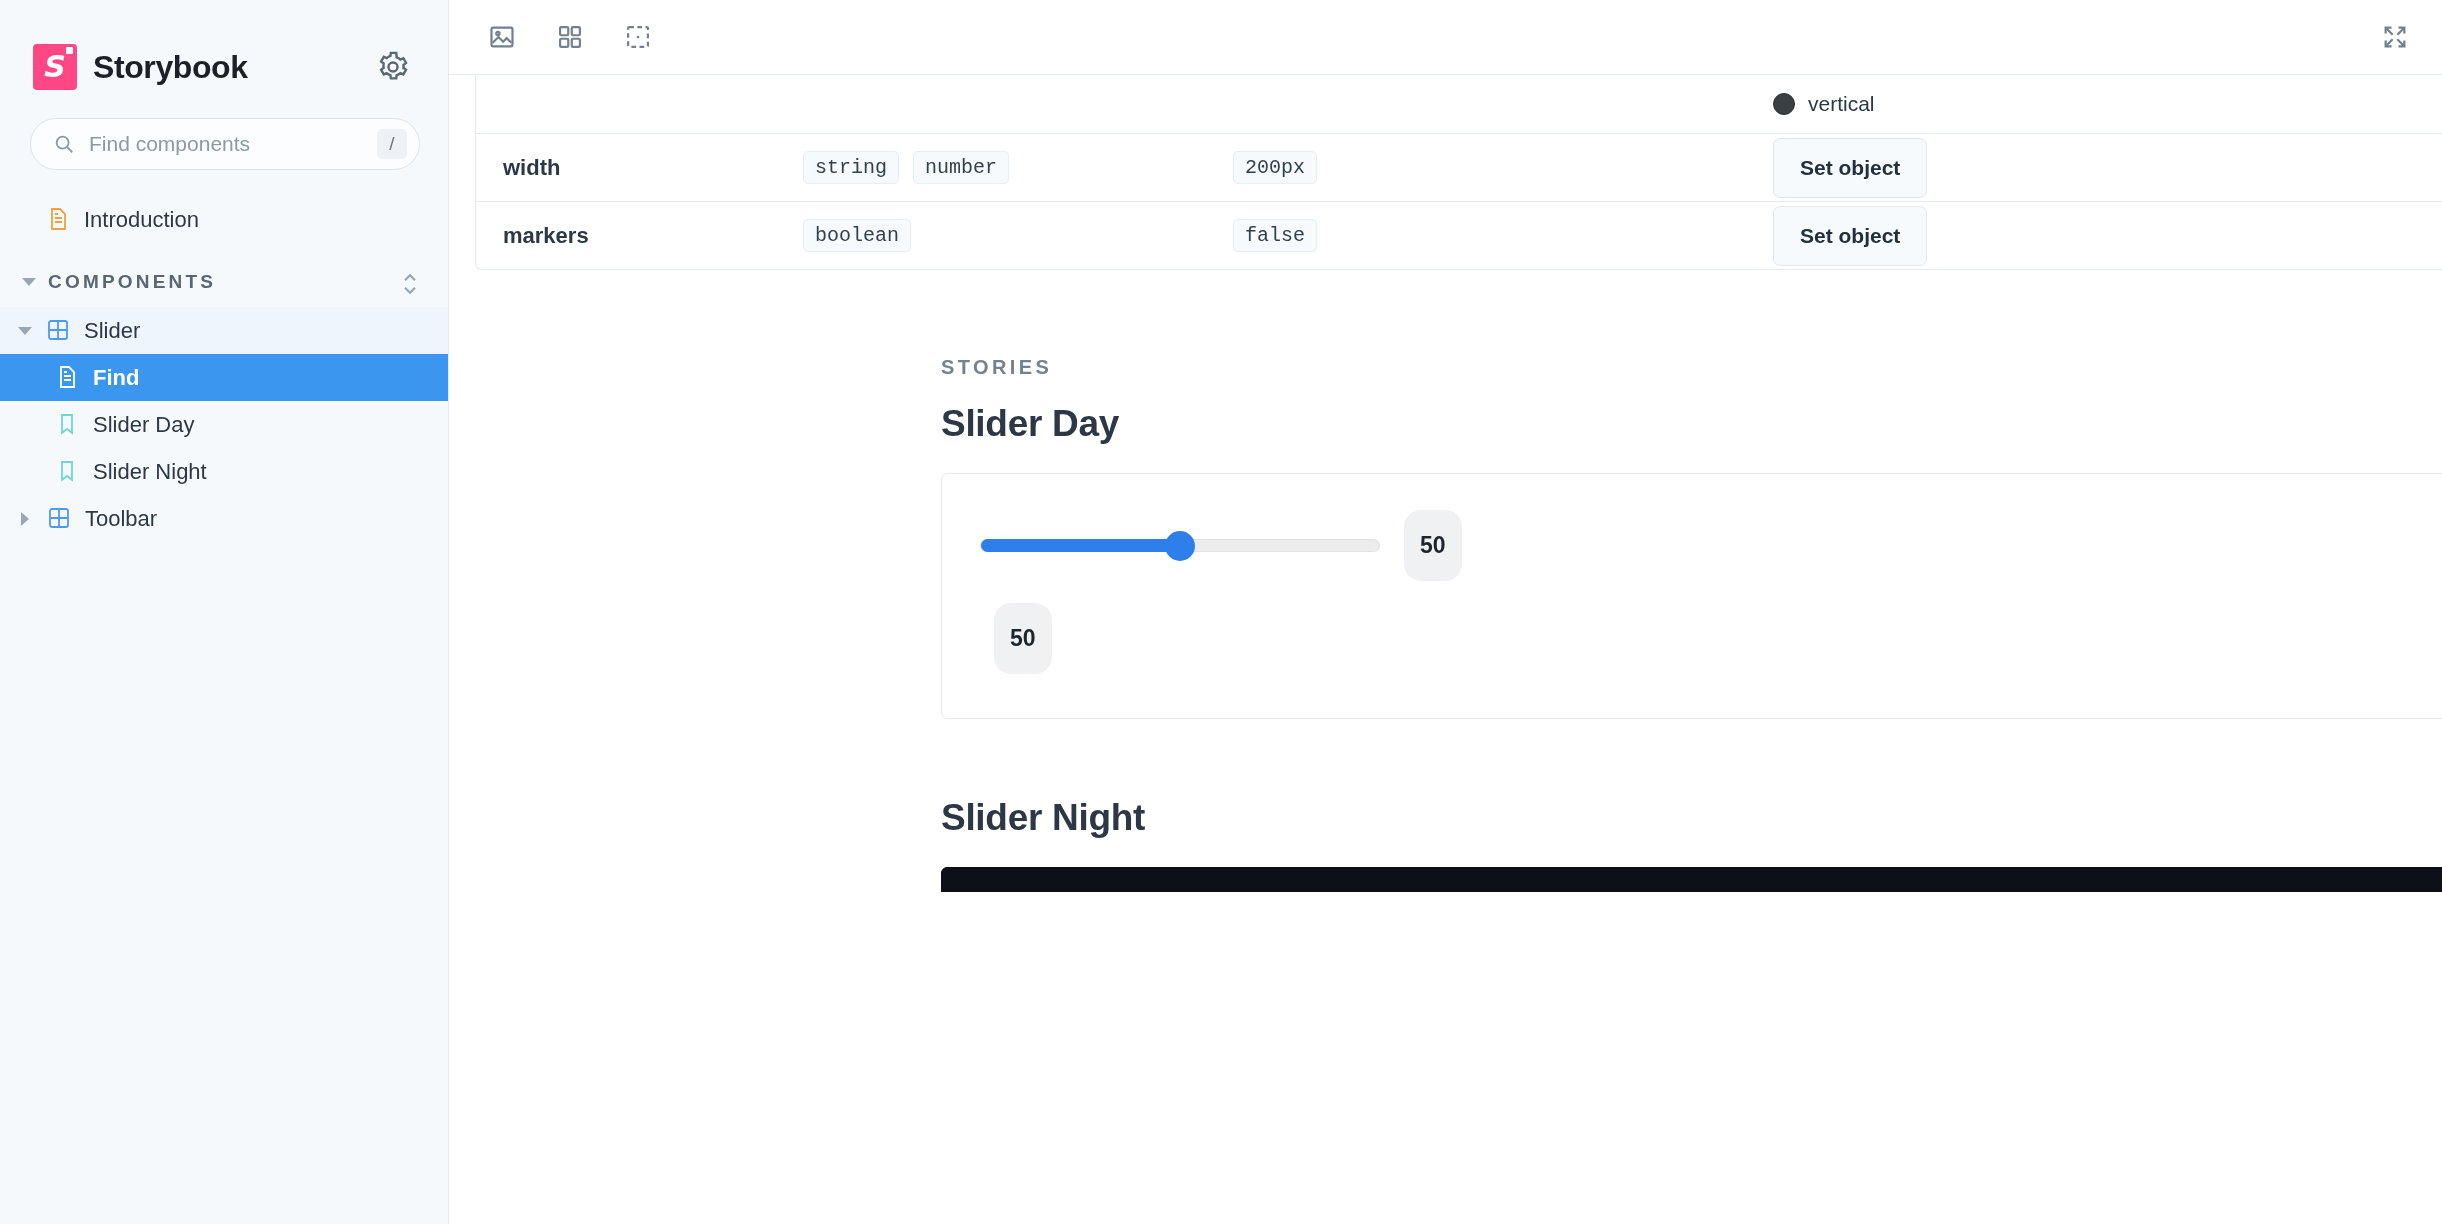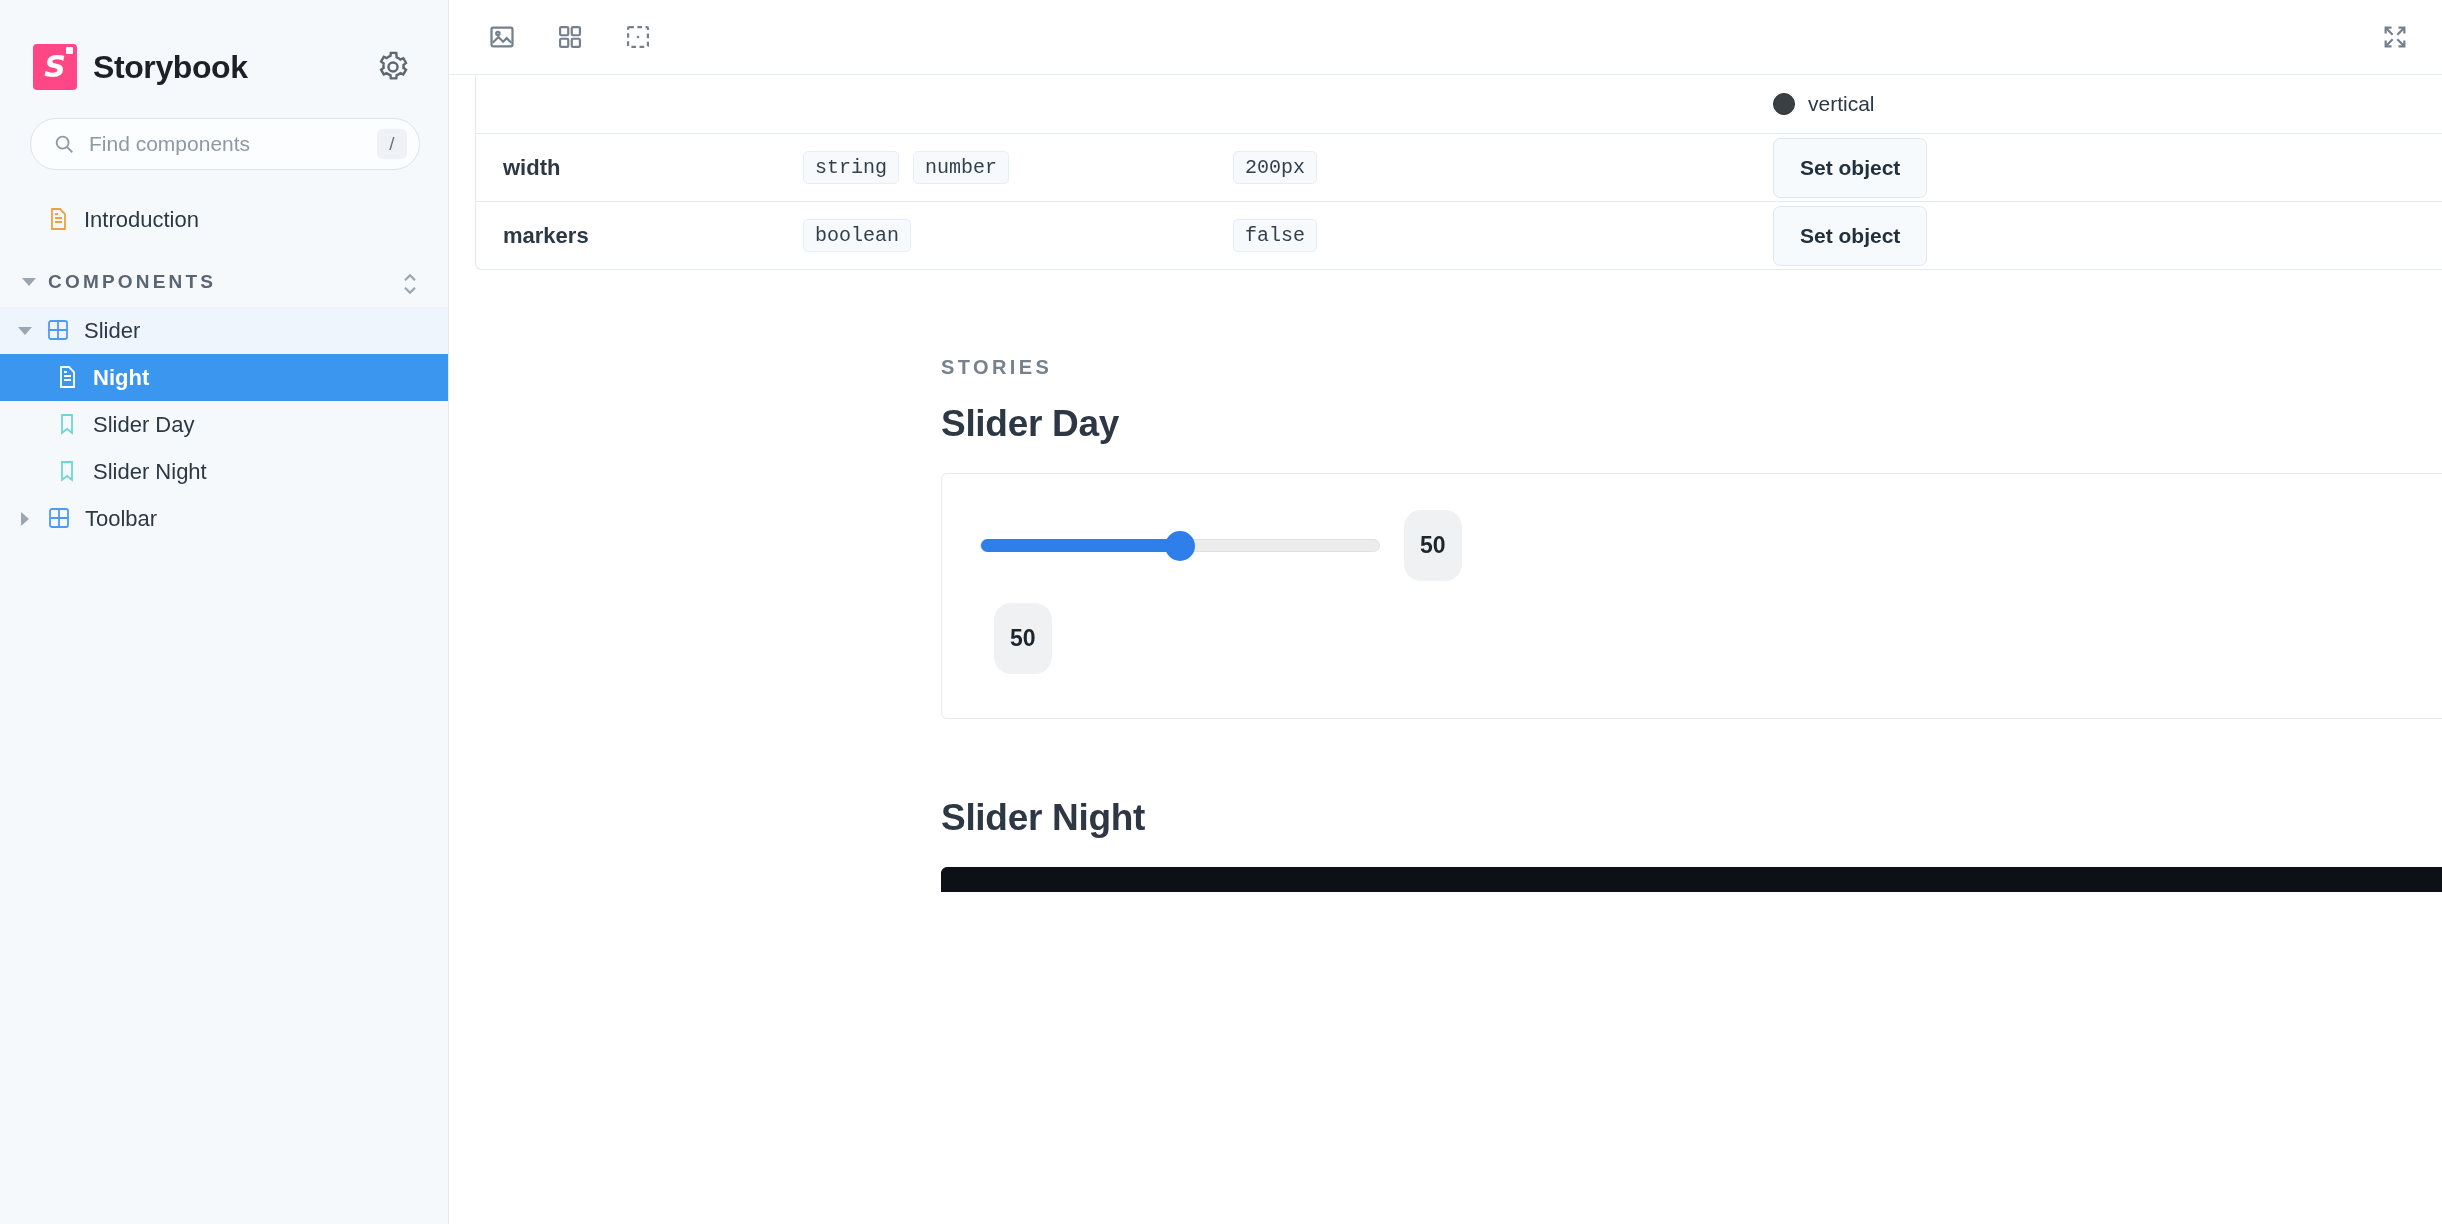--- a/index.html
+++ b/index.html
@@ -244,21 +244,21 @@
         <span>Slider</span>
       </div>
 
       <div class="node indent2 selected">
         <span class="ic doc-white">
           <svg viewBox="0 0 24 24" fill="none" stroke="currentColor" stroke-width="1.8">
             <path d="M6 2h8l5 5v15H6z"></path>
               <path d="M9 11h7M9 15h7M9 7h3"></path>
           </svg>
         </span>
-        <span>Night</span>
+        <span>Find</span>
       </div>
 
       <div class="node indent2">
         <span class="ic book-teal">
           <svg viewBox="0 0 24 24" fill="none" stroke="currentColor" stroke-width="1.8">
             <path d="M7 3h10v18l-5-4-5 4z"></path>
           </svg>
         </span>
         <span>Slider Day</span>
       </div>

